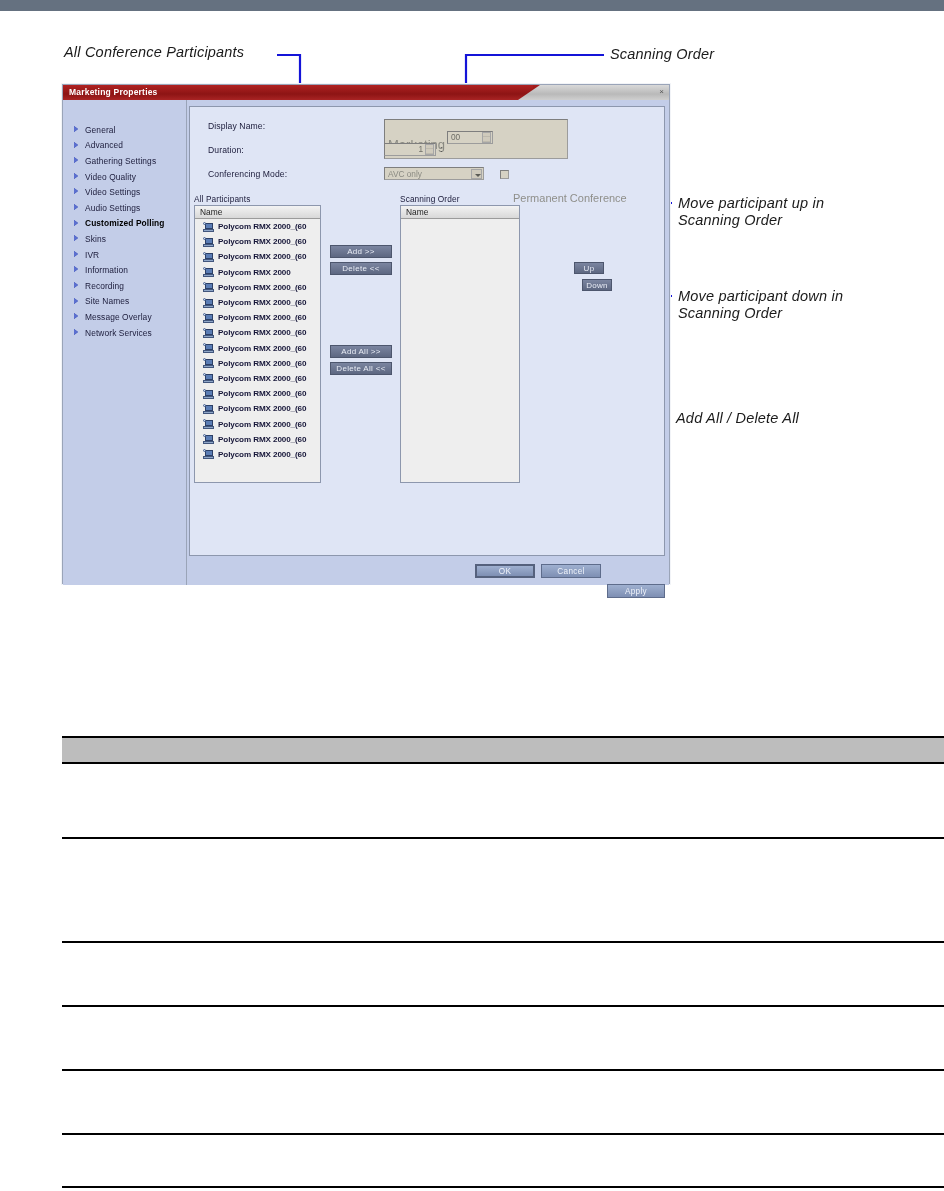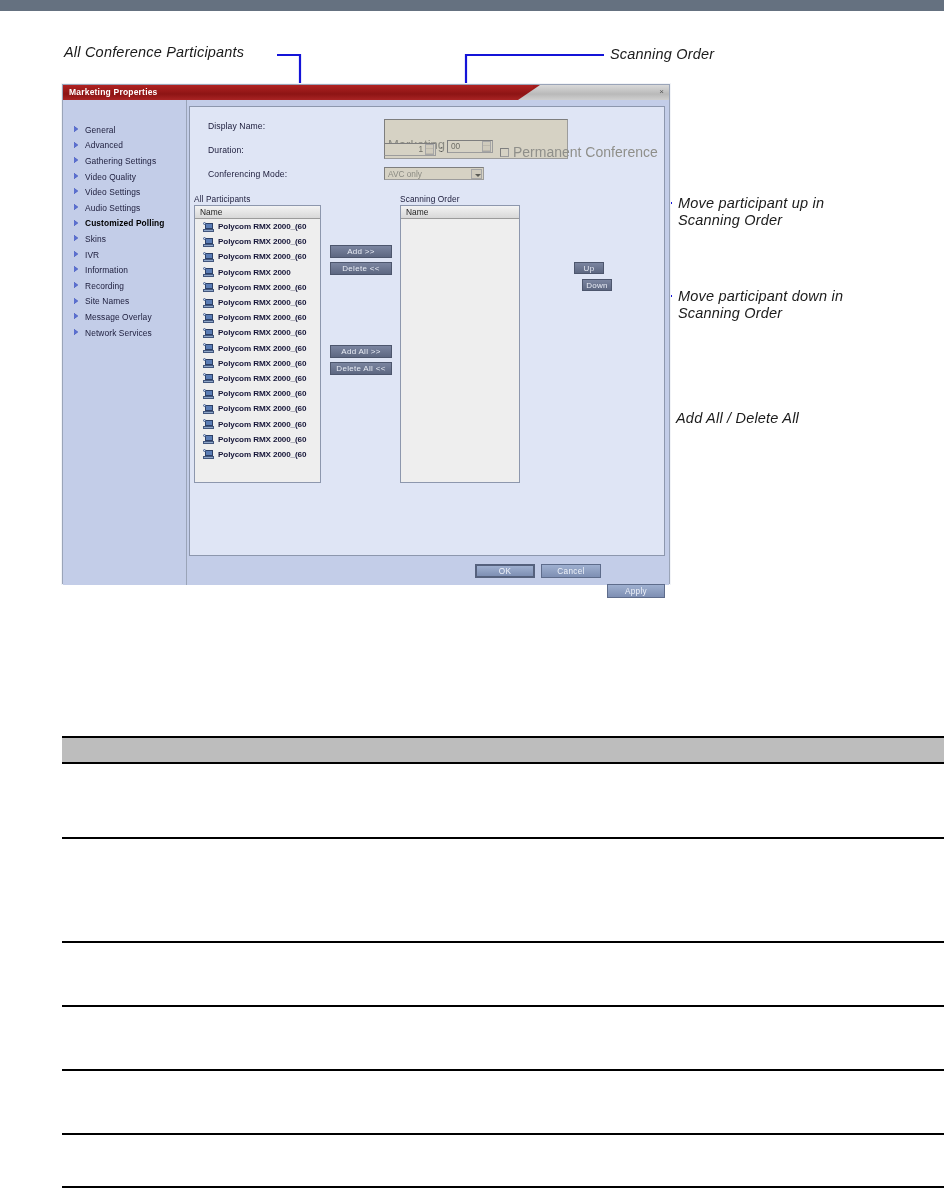--- a/index.html
+++ b/index.html
@@ -128,21 +128,21 @@
     background:#cfcabc; border:1px solid #a6a6a6;
     display:flex; flex-direction:column; justify-content:space-between;
   }
   .spin .arrows i { display:block; height:4px; border-bottom:1px solid #bdb9ad; }
   .colon { position:absolute; font-size:9px; color:#3b3b3b; }
   .chk-wrap { position:absolute; display:flex; align-items:center; gap:4px; }
   .chk-box {
     width:9px; height:9px; background:#d6d2c4;
     border:1px solid #9c9c9c; border-top-color:#7e7e7e; border-left-color:#7e7e7e;
   }
-  .chk-label { font-size:14px; color:#8f8f8a; }
+  .chk-label { font-size:11px; color:#8f8f8a;margin-top:48px; }
 
   .sel {
     position:absolute; background:#d6d2c4;
     border:1px solid #9c9c9c; border-top-color:#7e7e7e; border-left-color:#7e7e7e;
     font-size:8.3px; color:#8a8a82; padding:1px 3px; line-height:11px;
   }
   .sel .arrow {
     position:absolute; right:1px; top:1px; width:11px; height:10px;
     background:#cfcabc; border:1px solid #a6a6a6;
   }
@@ -347,21 +347,21 @@
 
         <div class="row-label" style="left:18px; top:38px;">Duration:</div>
         <div class="spin" style="left:194px; top:36px; width:52px; height:13px;">
           <span>1</span>
           <span class="arrows">
               <i></i>
               <i></i>
             </span>
         </div>
         <div class="colon" style="left:250px; top:37px;">:</div>
-        <div class="spin" style="left:257px; top:33px; width:46px; height:13px; text-align:left; padding-left:3px;">
+        <div class="spin" style="left:257px; top:24px; width:46px; height:13px; text-align:left; padding-left:3px;">
           <span>00</span>
           <span class="arrows">
               <i></i>
               <i></i>
             </span>
         </div>
         <div class="chk-wrap" style="left:310px; top:37px;">
           <span class="chk-box"></span>
           <span class="chk-label">Permanent Conference</span>
         </div>

